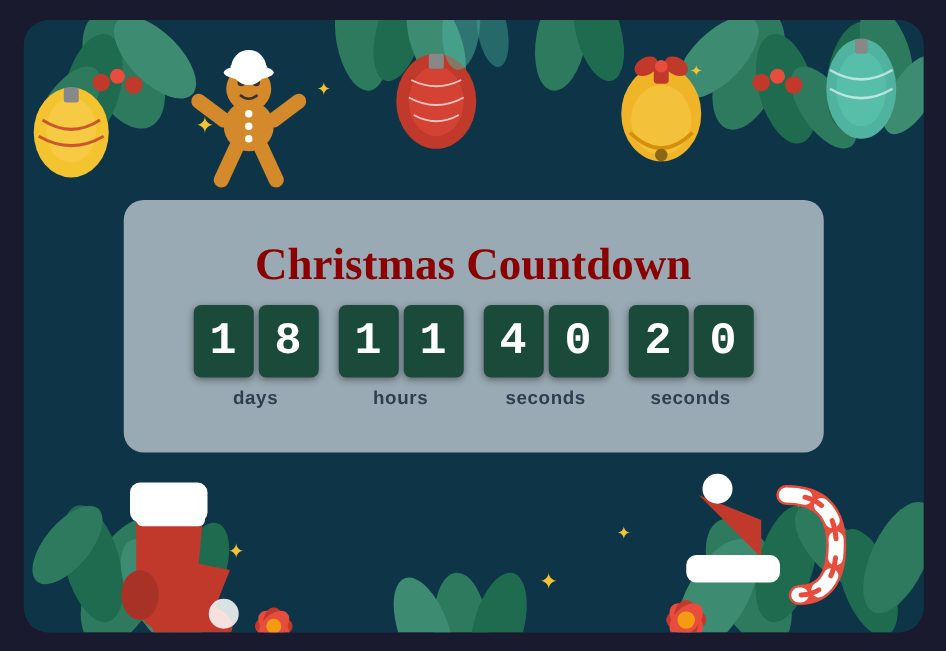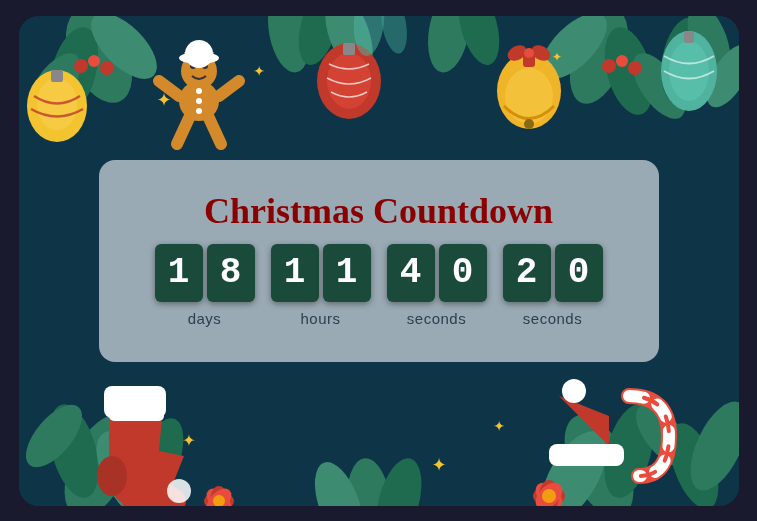--- a/index.html
+++ b/index.html
@@ -82,21 +82,21 @@
       justify-content: center;
       font-size: 36px;
       font-weight: 700;
       color: #ffffff;
       font-family: 'Courier New', monospace;
       box-shadow: 0 2px 6px rgba(0,0,0,0.4);
     }
 
     .unit-label {
       font-size: 15px;
-      font-weight: 400;
+      font-weight: 700;
       color: #2c3e50;
       letter-spacing: 0.5px;
     }
 
     
     .leaf-svg {
       position: absolute;
     }
   </style>
 </head>

